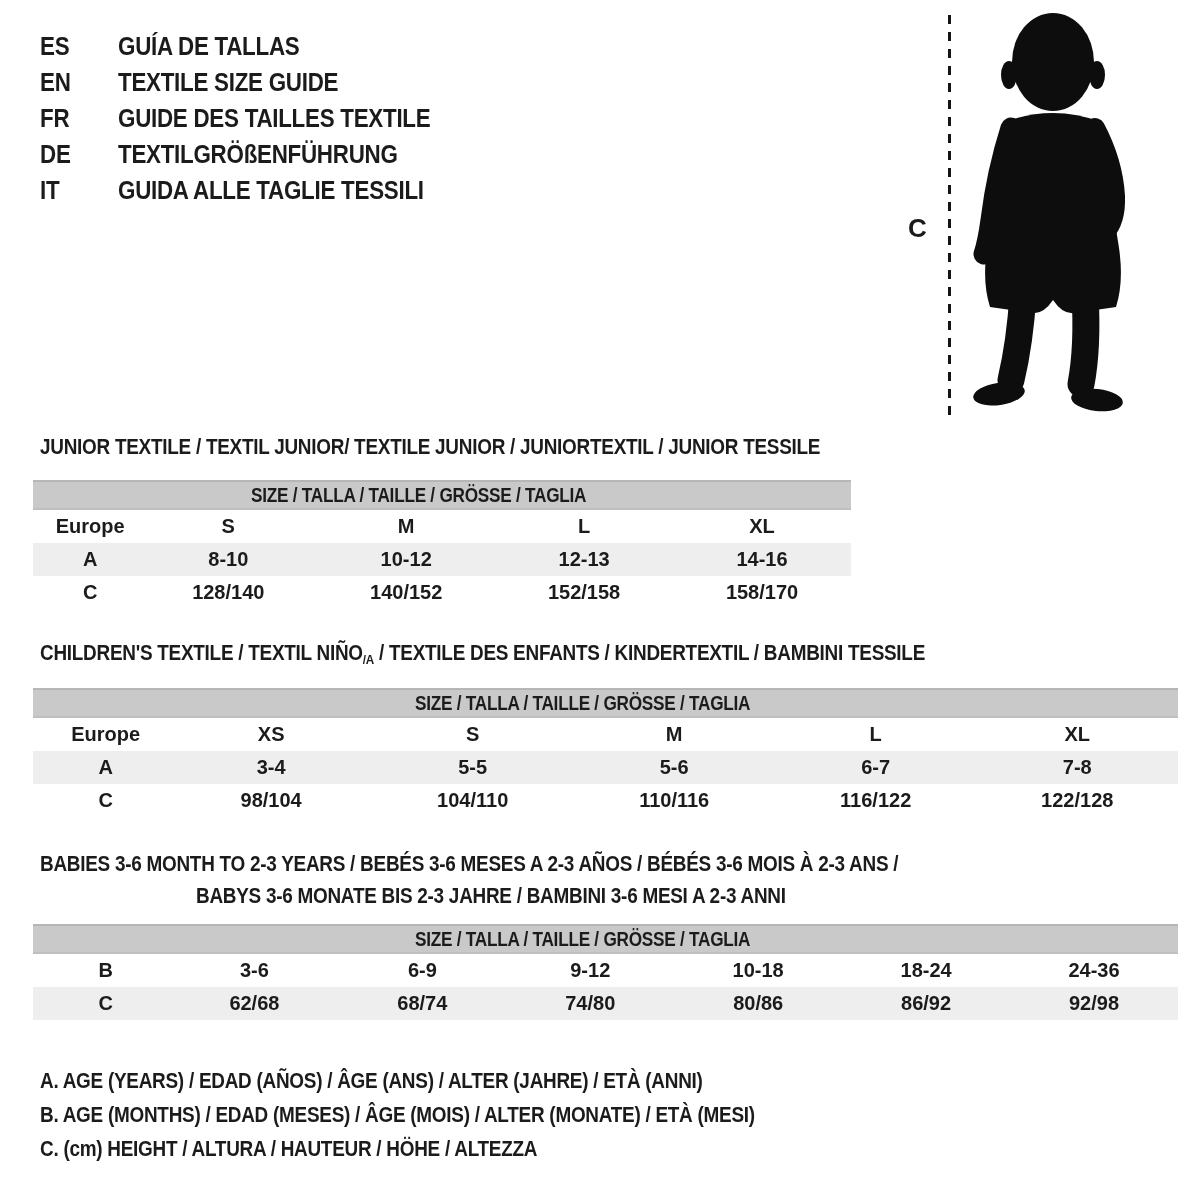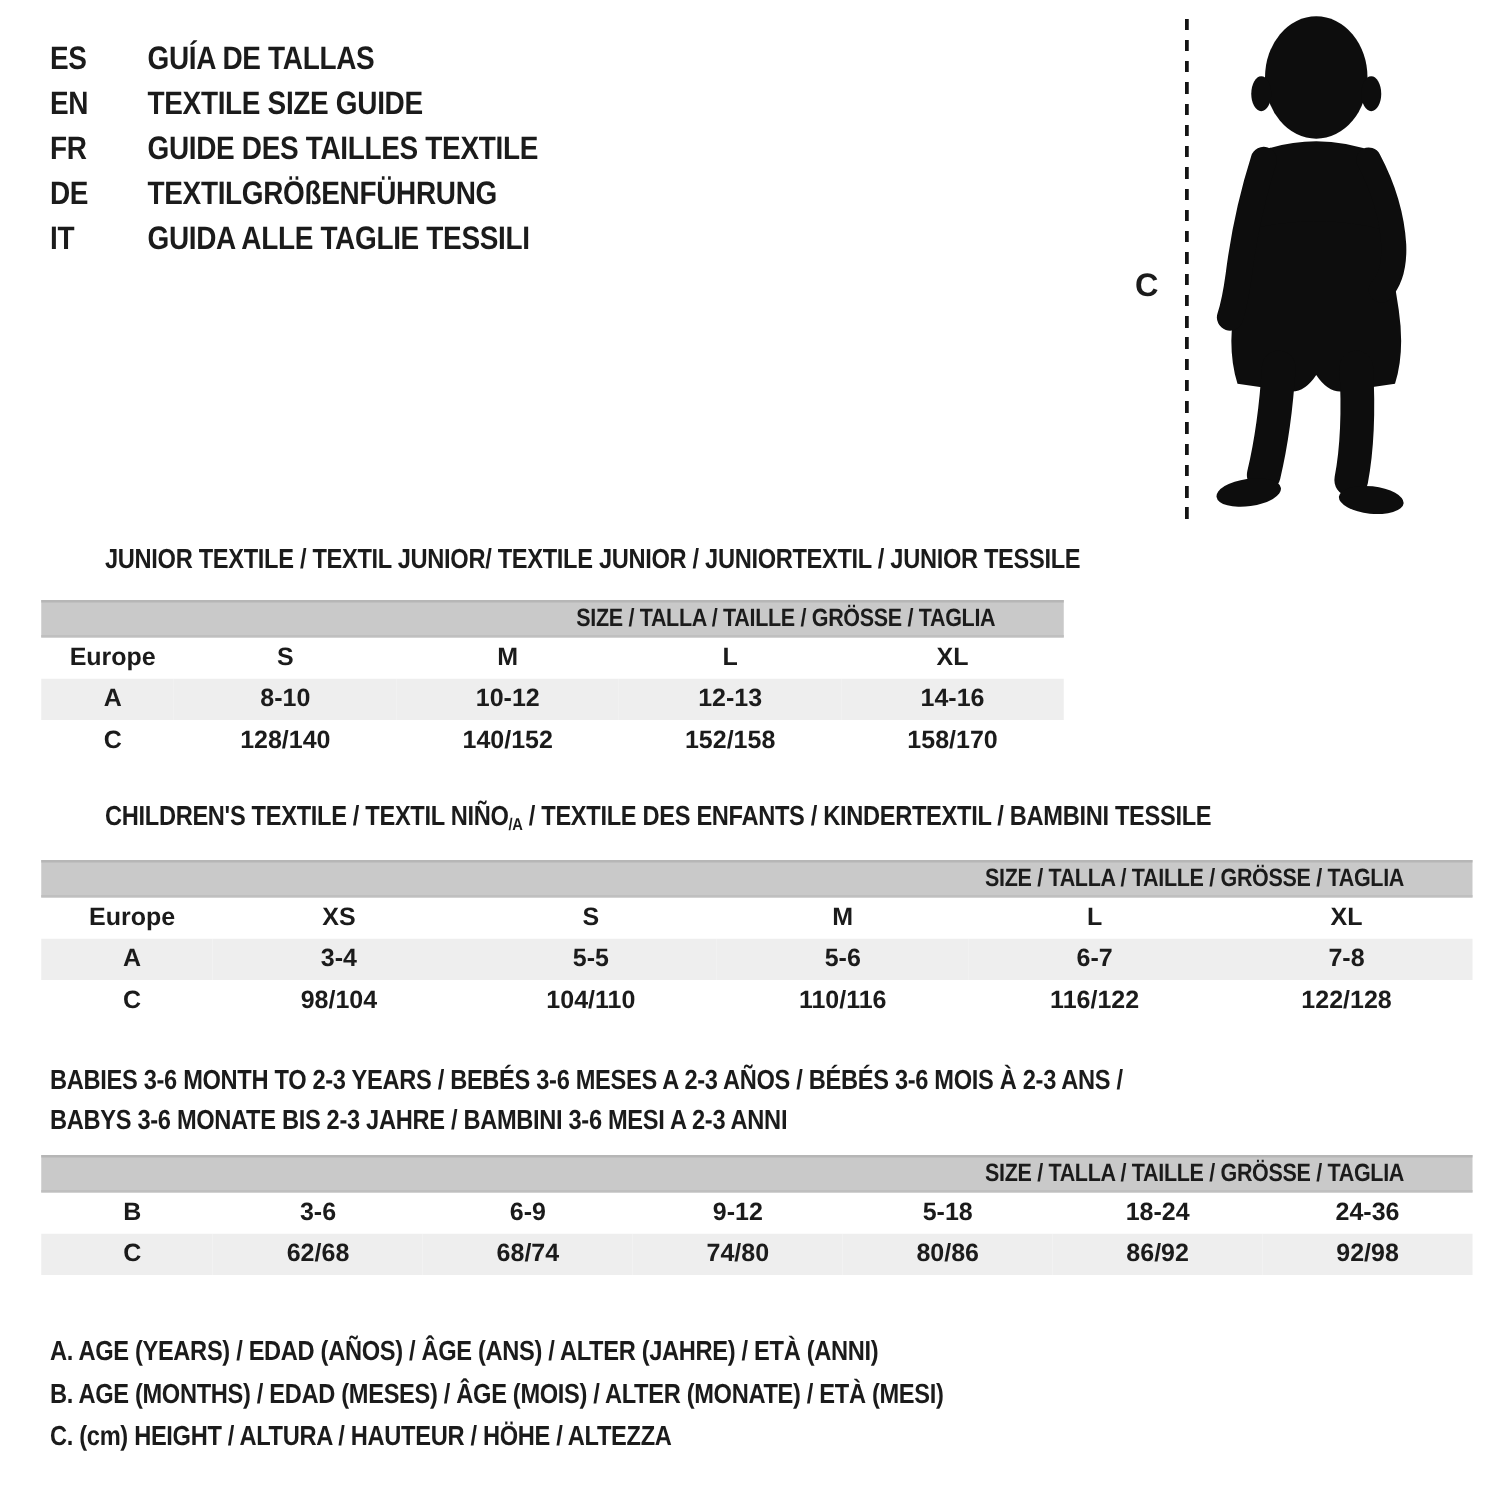--- a/index.html
+++ b/index.html
@@ -19,26 +19,26 @@
   .lang-title{flex:1;}
 
   
   .figure{position:absolute;left:900px;top:10px;width:280px;height:420px;}
   .measure-line{position:absolute;left:48px;top:5px;width:3px;height:405px;
     background:repeating-linear-gradient(180deg,#141414 0 9px,transparent 9px 17px);}
   .measure-label{position:absolute;left:8px;top:203px;font-size:26px;}
   .baby-svg{position:absolute;left:66px;top:2px;}
 
   
-  .sec-title{position:absolute;left:40px;font-size:22px;line-height:30px;margin-left:44px;}
-  .sec-title-2l{position:absolute;left:40px;font-size:22px;line-height:32px;}
+  .sec-title{position:absolute;left:40px;font-size:22px;line-height:30px;}
+  .sec-title-2l{position:absolute;left:40px;font-size:22px;line-height:32px;text-align:center;}
 
   table.size-table{position:absolute;left:33px;border-collapse:collapse;table-layout:fixed;}
   table.size-table th{
-    background:#c9c9c9;text-align:right;padding:0 0 0 8px;height:30px;
+    background:#c9c9c9;text-align:center;padding:0 0 0 8px;height:30px;
     font-size:20px;font-weight:700;
     box-shadow:inset 0 2px 0 #b6b6b6, inset 0 -2px 0 #bfbfbf;
   }
   table.size-table td{height:33px;font-size:20px;text-align:center;padding:0;}
   table.size-table td.row-label{text-align:center;padding-left:8px;}
   tr.alt td{background:#eeeeee;}
   .t-junior{width:818px;top:480px;}
   .t-children{width:1145px;top:688px;}
   .t-babies{width:1145px;top:924px;}
 
@@ -196,21 +196,21 @@
     <tr>
       <th colspan="7"><span class="cond">SIZE / TALLA / TAILLE / GRÖSSE / TAGLIA</span></th>
     </tr>
   </thead>
   <tbody>
     <tr>
       <td class="row-label">B</td>
       <td>3-6</td>
       <td>6-9</td>
       <td>9-12</td>
-      <td>5-18</td>
+      <td>10-18</td>
       <td>18-24</td>
       <td>24-36</td>
     </tr>
     <tr class="alt">
       <td class="row-label">C</td>
       <td>62/68</td>
       <td>68/74</td>
       <td>74/80</td>
       <td>80/86</td>
       <td>86/92</td>

